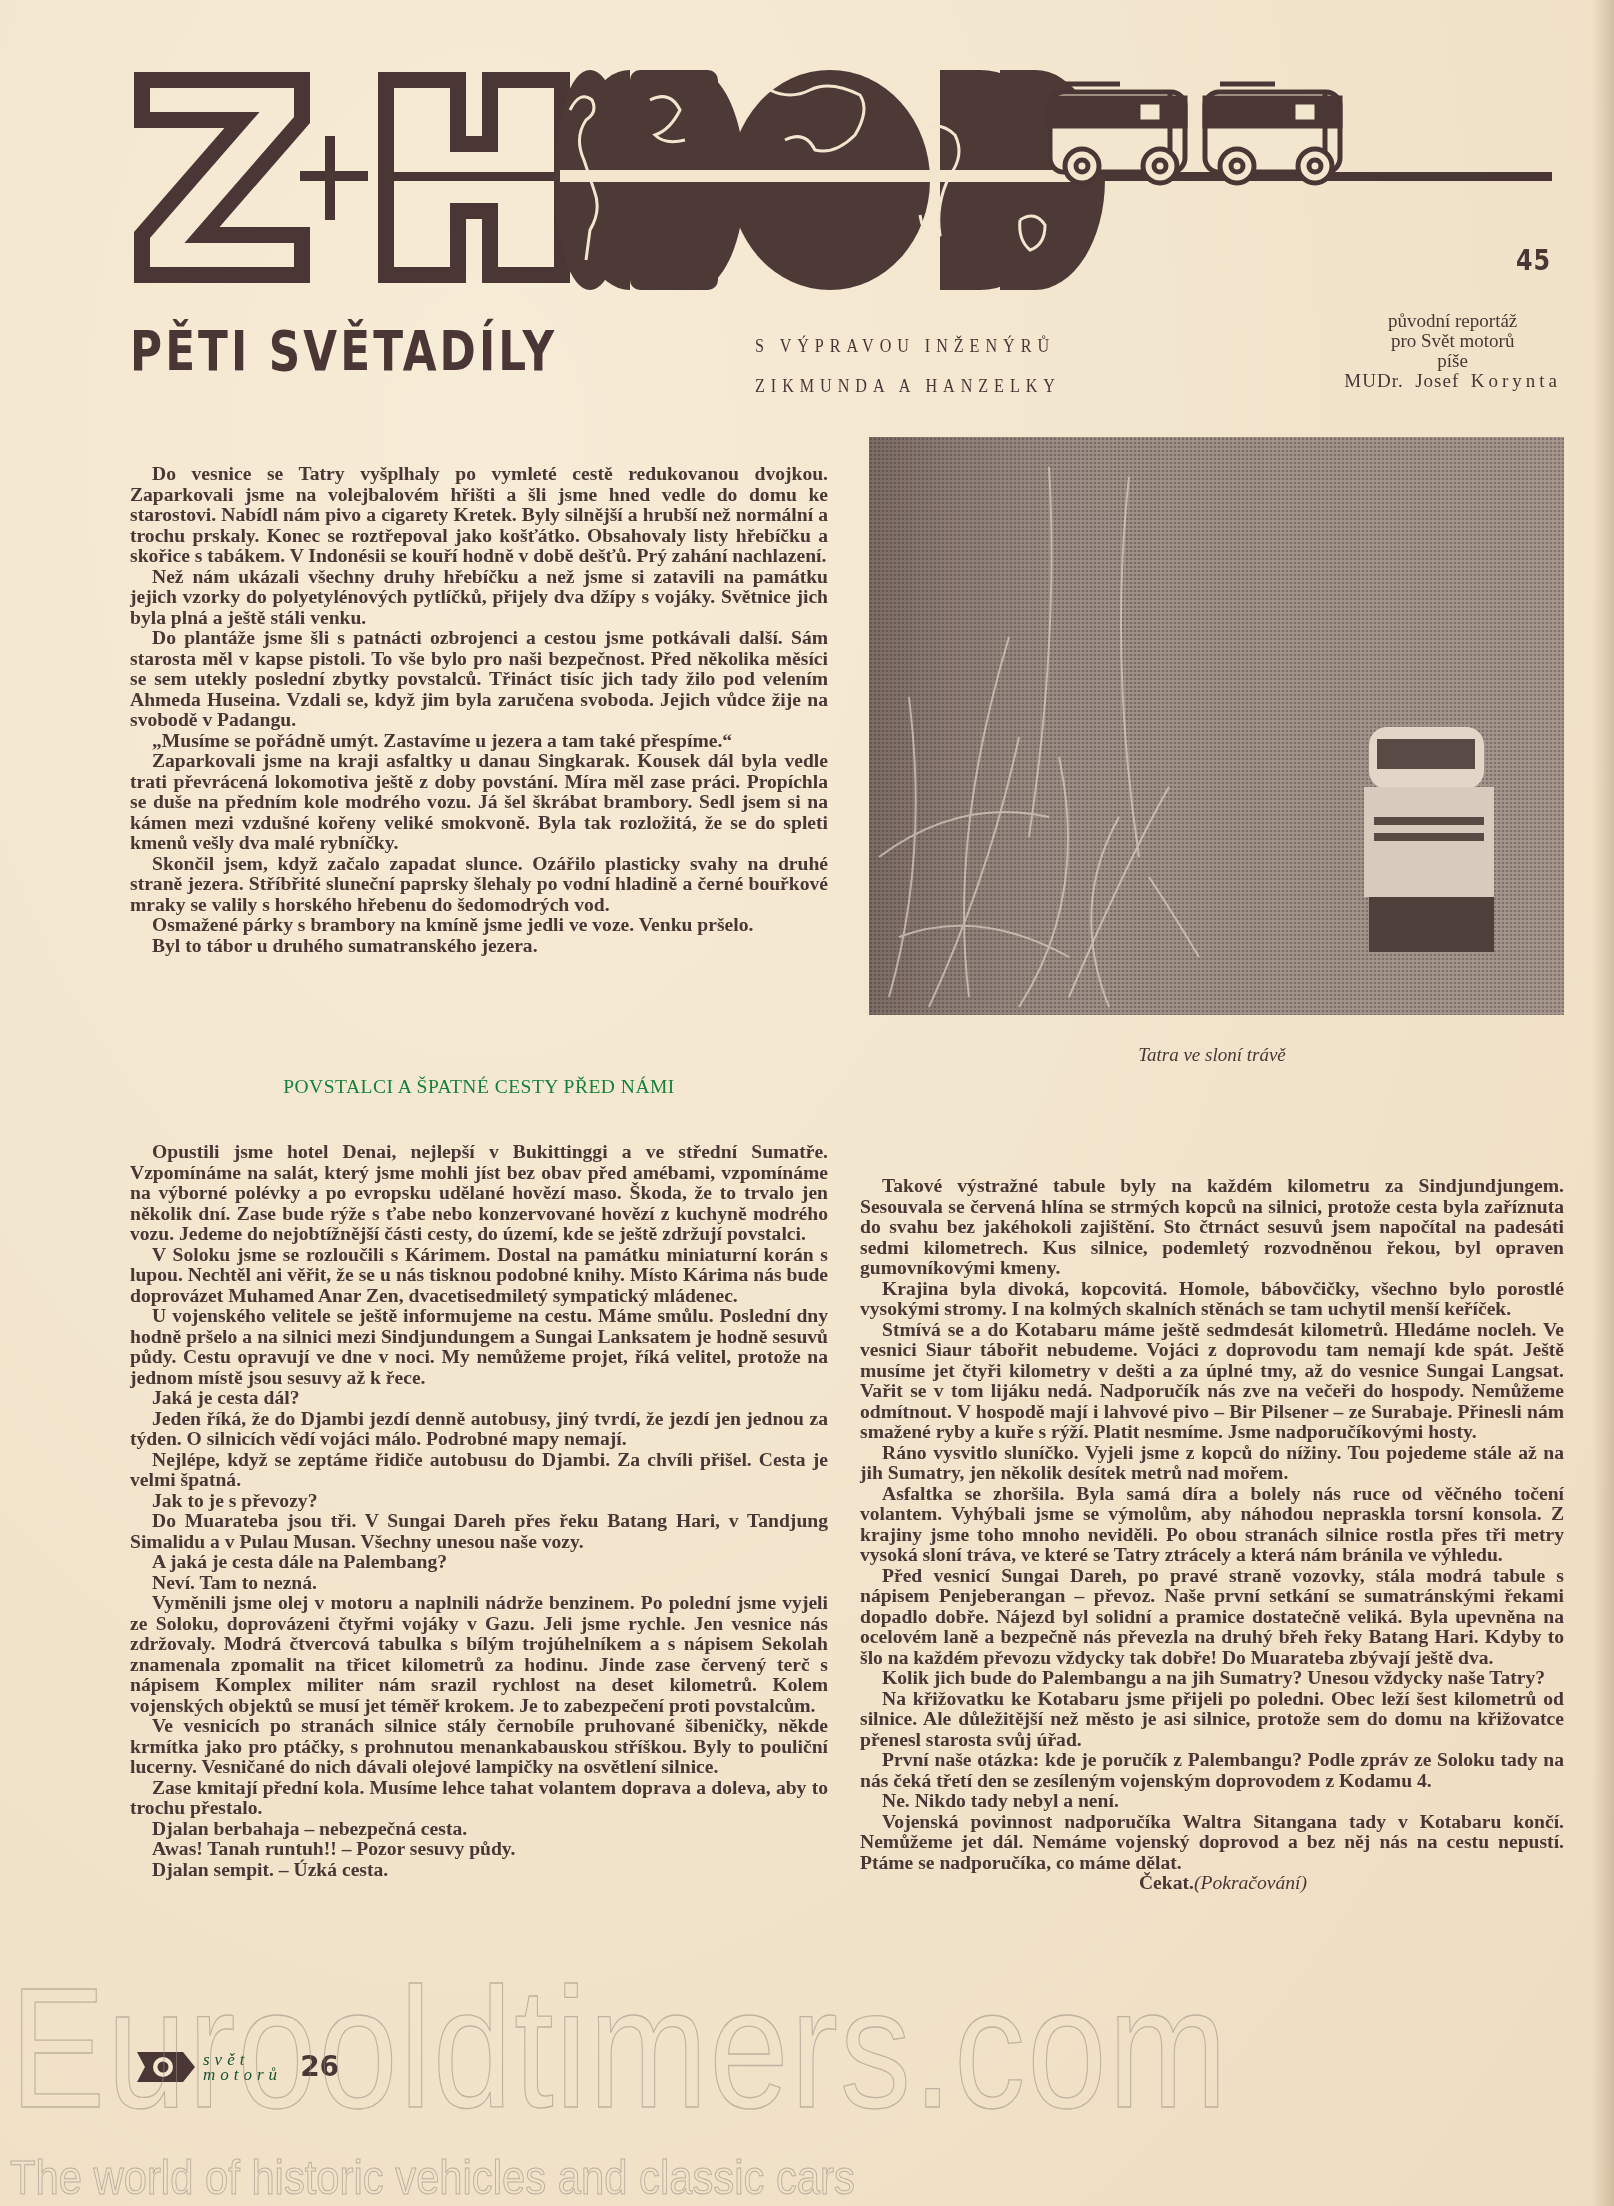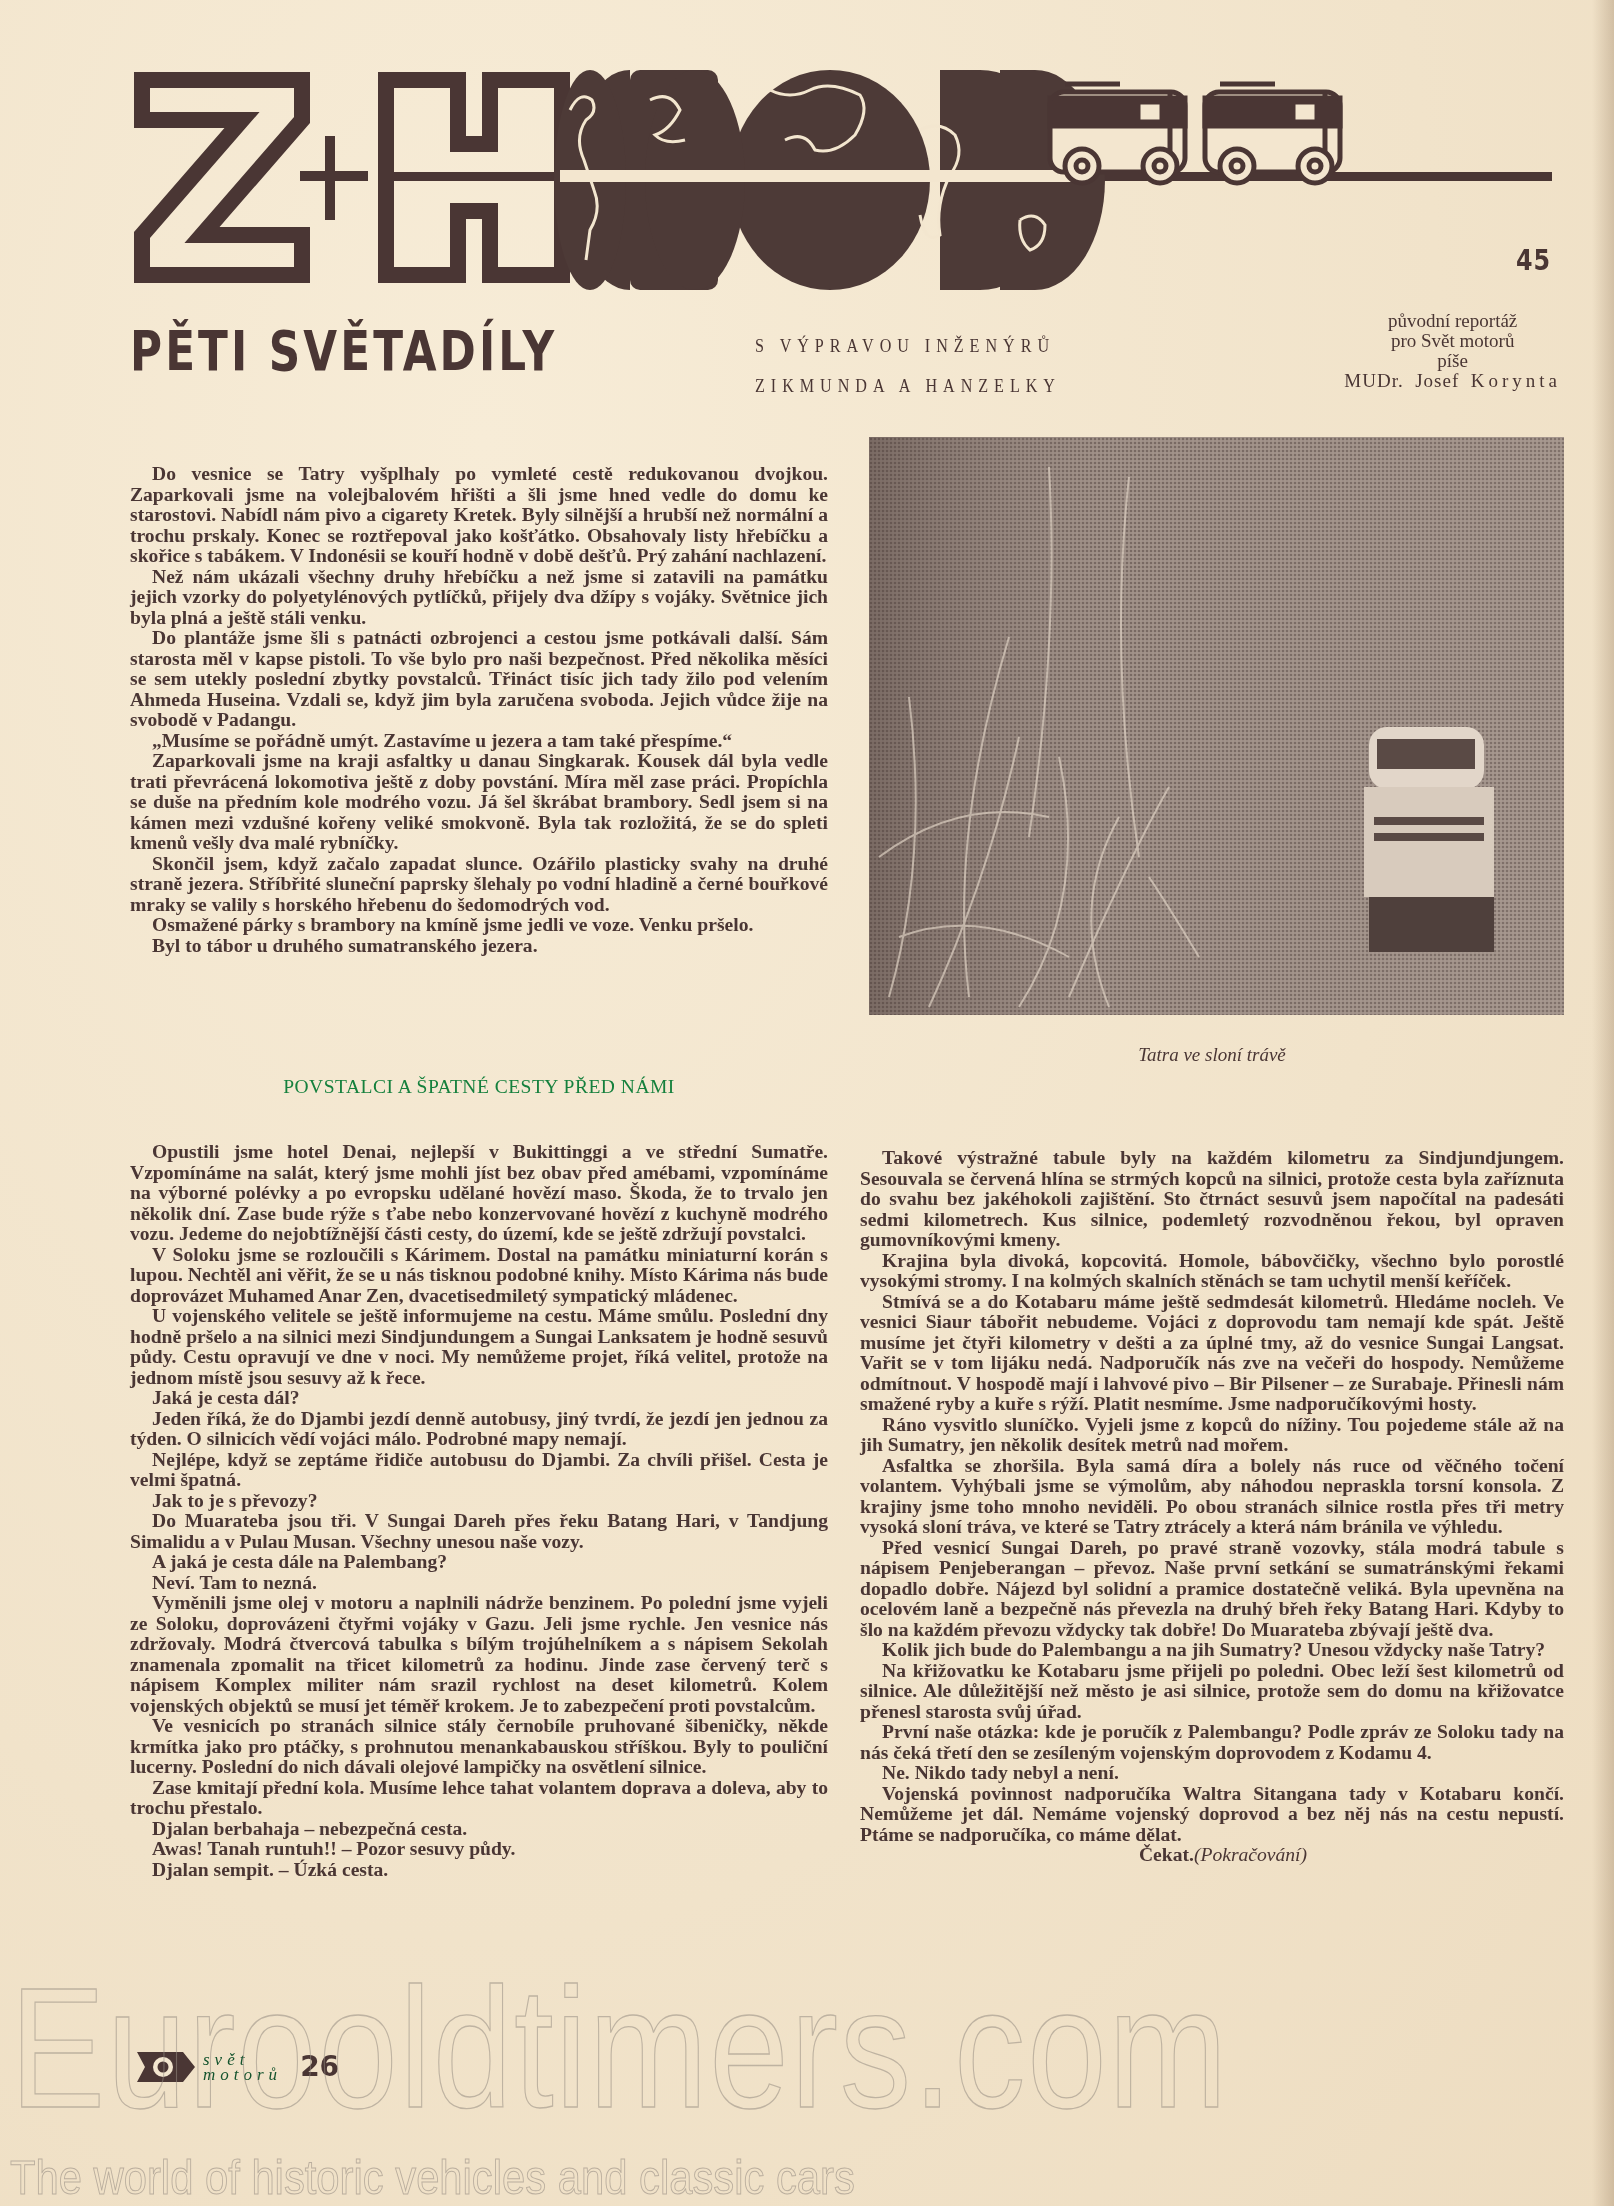--- a/index.html
+++ b/index.html
@@ -32,21 +32,21 @@
   .byline span { display: block; }
   .byline .author { letter-spacing: 1px; }
   .byline .author .spaced { letter-spacing: 4px; }
 
   
   .col { position: absolute; font-family: "Liberation Serif", serif; font-size: 19.6px; line-height: 20.5px;
     color: #4a3634; text-align: justify; font-weight: bold; margin-top: 36px; }
   .col p { margin: 0; text-indent: 22px; }
   #col1a { left: 130px; top: 428px; width: 698px; }
   #col1b { left: 130px; top: 1106px; width: 698px; }
-  #col2  { left: 860px; top: 1112px; width: 704px; }
+  #col2  { left: 860px; top: 1140px; width: 704px; }
 
   .section-heading { position: absolute; left: 130px; top: 1076px; width: 698px; text-align: center;
     font-family: "Liberation Serif", serif; font-size: 19.5px; color: #15803d; letter-spacing: 0.5px; }
 
   .photo { position: absolute; left: 869px; top: 437px; width: 695px; height: 578px;
     background-color: #8f8078; overflow: hidden; }
   .photo svg { display: block; }
 
   .caption { position: absolute; left: 860px; top: 1044px; width: 704px; text-align: center;
     font-family: "Liberation Serif", serif; font-style: italic; font-size: 19px; color: #4a3634; }
@@ -215,21 +215,21 @@
     <p>V Soloku jsme se rozloučili s Kárimem. Dostal na památku miniaturní korán s lupou. Nechtěl ani věřit, že se u nás tisknou podobné knihy. Místo Kárima nás bude doprovázet Muhamed Anar Zen, dvacetisedmiletý sympatický mládenec.</p>
     <p>U vojenského velitele se ještě informujeme na cestu. Máme smůlu. Poslední dny hodně pršelo a na silnici mezi Sindjundungem a Sungai Lanksatem je hodně sesuvů půdy. Cestu opravují ve dne v noci. My nemůžeme projet, říká velitel, protože na jednom místě jsou sesuvy až k řece.</p>
     <p>Jaká je cesta dál?</p>
     <p>Jeden říká, že do Djambi jezdí denně autobusy, jiný tvrdí, že jezdí jen jednou za týden. O silnicích vědí vojáci málo. Podrobné mapy nemají.</p>
     <p>Nejlépe, když se zeptáme řidiče autobusu do Djambi. Za chvíli přišel. Cesta je velmi špatná.</p>
     <p>Jak to je s převozy?</p>
     <p>Do Muarateba jsou tři. V Sungai Dareh přes řeku Batang Hari, v Tandjung Simalidu a v Pulau Musan. Všechny unesou naše vozy.</p>
     <p>A jaká je cesta dále na Palembang?</p>
     <p>Neví. Tam to nezná.</p>
     <p>Vyměnili jsme olej v motoru a naplnili nádrže benzinem. Po polední jsme vyjeli ze Soloku, doprovázeni čtyřmi vojáky v Gazu. Jeli jsme rychle. Jen vesnice nás zdržovaly. Modrá čtvercová tabulka s bílým trojúhelníkem a s nápisem Sekolah znamenala zpomalit na třicet kilometrů za hodinu. Jinde zase červený terč s nápisem Komplex militer nám srazil rychlost na deset kilometrů. Kolem vojenských objektů se musí jet téměř krokem. Je to zabezpečení proti povstalcům.</p>
-    <p>Ve vesnicích po stranách silnice stály černobíle pruhované šibeničky, někde krmítka jako pro ptáčky, s prohnutou menankabauskou stříškou. Byly to pouliční lucerny. Poslední do nich dávali olejové lampičky na osvětlení silnice.</p>
+    <p>Ve vesnicích po stranách silnice stály černobíle pruhované šibeničky, někde krmítka jako pro ptáčky, s prohnutou menankabauskou stříškou. Byly to pouliční lucerny. Vesničané do nich dávali olejové lampičky na osvětlení silnice.</p>
     <p>Zase kmitají přední kola. Musíme lehce tahat volantem doprava a doleva, aby to trochu přestalo.</p>
     <p>Djalan berbahaja – nebezpečná cesta.</p>
     <p>Awas! Tanah runtuh!! – Pozor sesuvy půdy.</p>
     <p>Djalan sempit. – Úzká cesta.</p>
   </div>
 <div class="col" id="col2">
     <p>Takové výstražné tabule byly na každém kilometru za Sindjundjungem. Sesouvala se červená hlína se strmých kopců na silnici, protože cesta byla zaříznuta do svahu bez jakéhokoli zajištění. Sto čtrnáct sesuvů jsem napočítal na padesáti sedmi kilometrech. Kus silnice, podemletý rozvodněnou řekou, byl opraven gumovníkovými kmeny.</p>
     <p>Krajina byla divoká, kopcovitá. Homole, bábovčičky, všechno bylo porostlé vysokými stromy. I na kolmých skalních stěnách se tam uchytil menší keříček.</p>
     <p>Stmívá se a do Kotabaru máme ještě sedmdesát kilometrů. Hledáme nocleh. Ve vesnici Siaur tábořit nebudeme. Vojáci z doprovodu tam nemají kde spát. Ještě musíme jet čtyři kilometry v dešti a za úplné tmy, až do vesnice Sungai Langsat. Vařit se v tom lijáku nedá. Nadporučík nás zve na večeři do hospody. Nemůžeme odmítnout. V hospodě mají i lahvové pivo – Bir Pilsener – ze Surabaje. Přinesli nám smažené ryby a kuře s rýží. Platit nesmíme. Jsme nadporučíkovými hosty.</p>
     <p>Ráno vysvitlo sluníčko. Vyjeli jsme z kopců do nížiny. Tou pojedeme stále až na jih Sumatry, jen několik desítek metrů nad mořem.</p>

